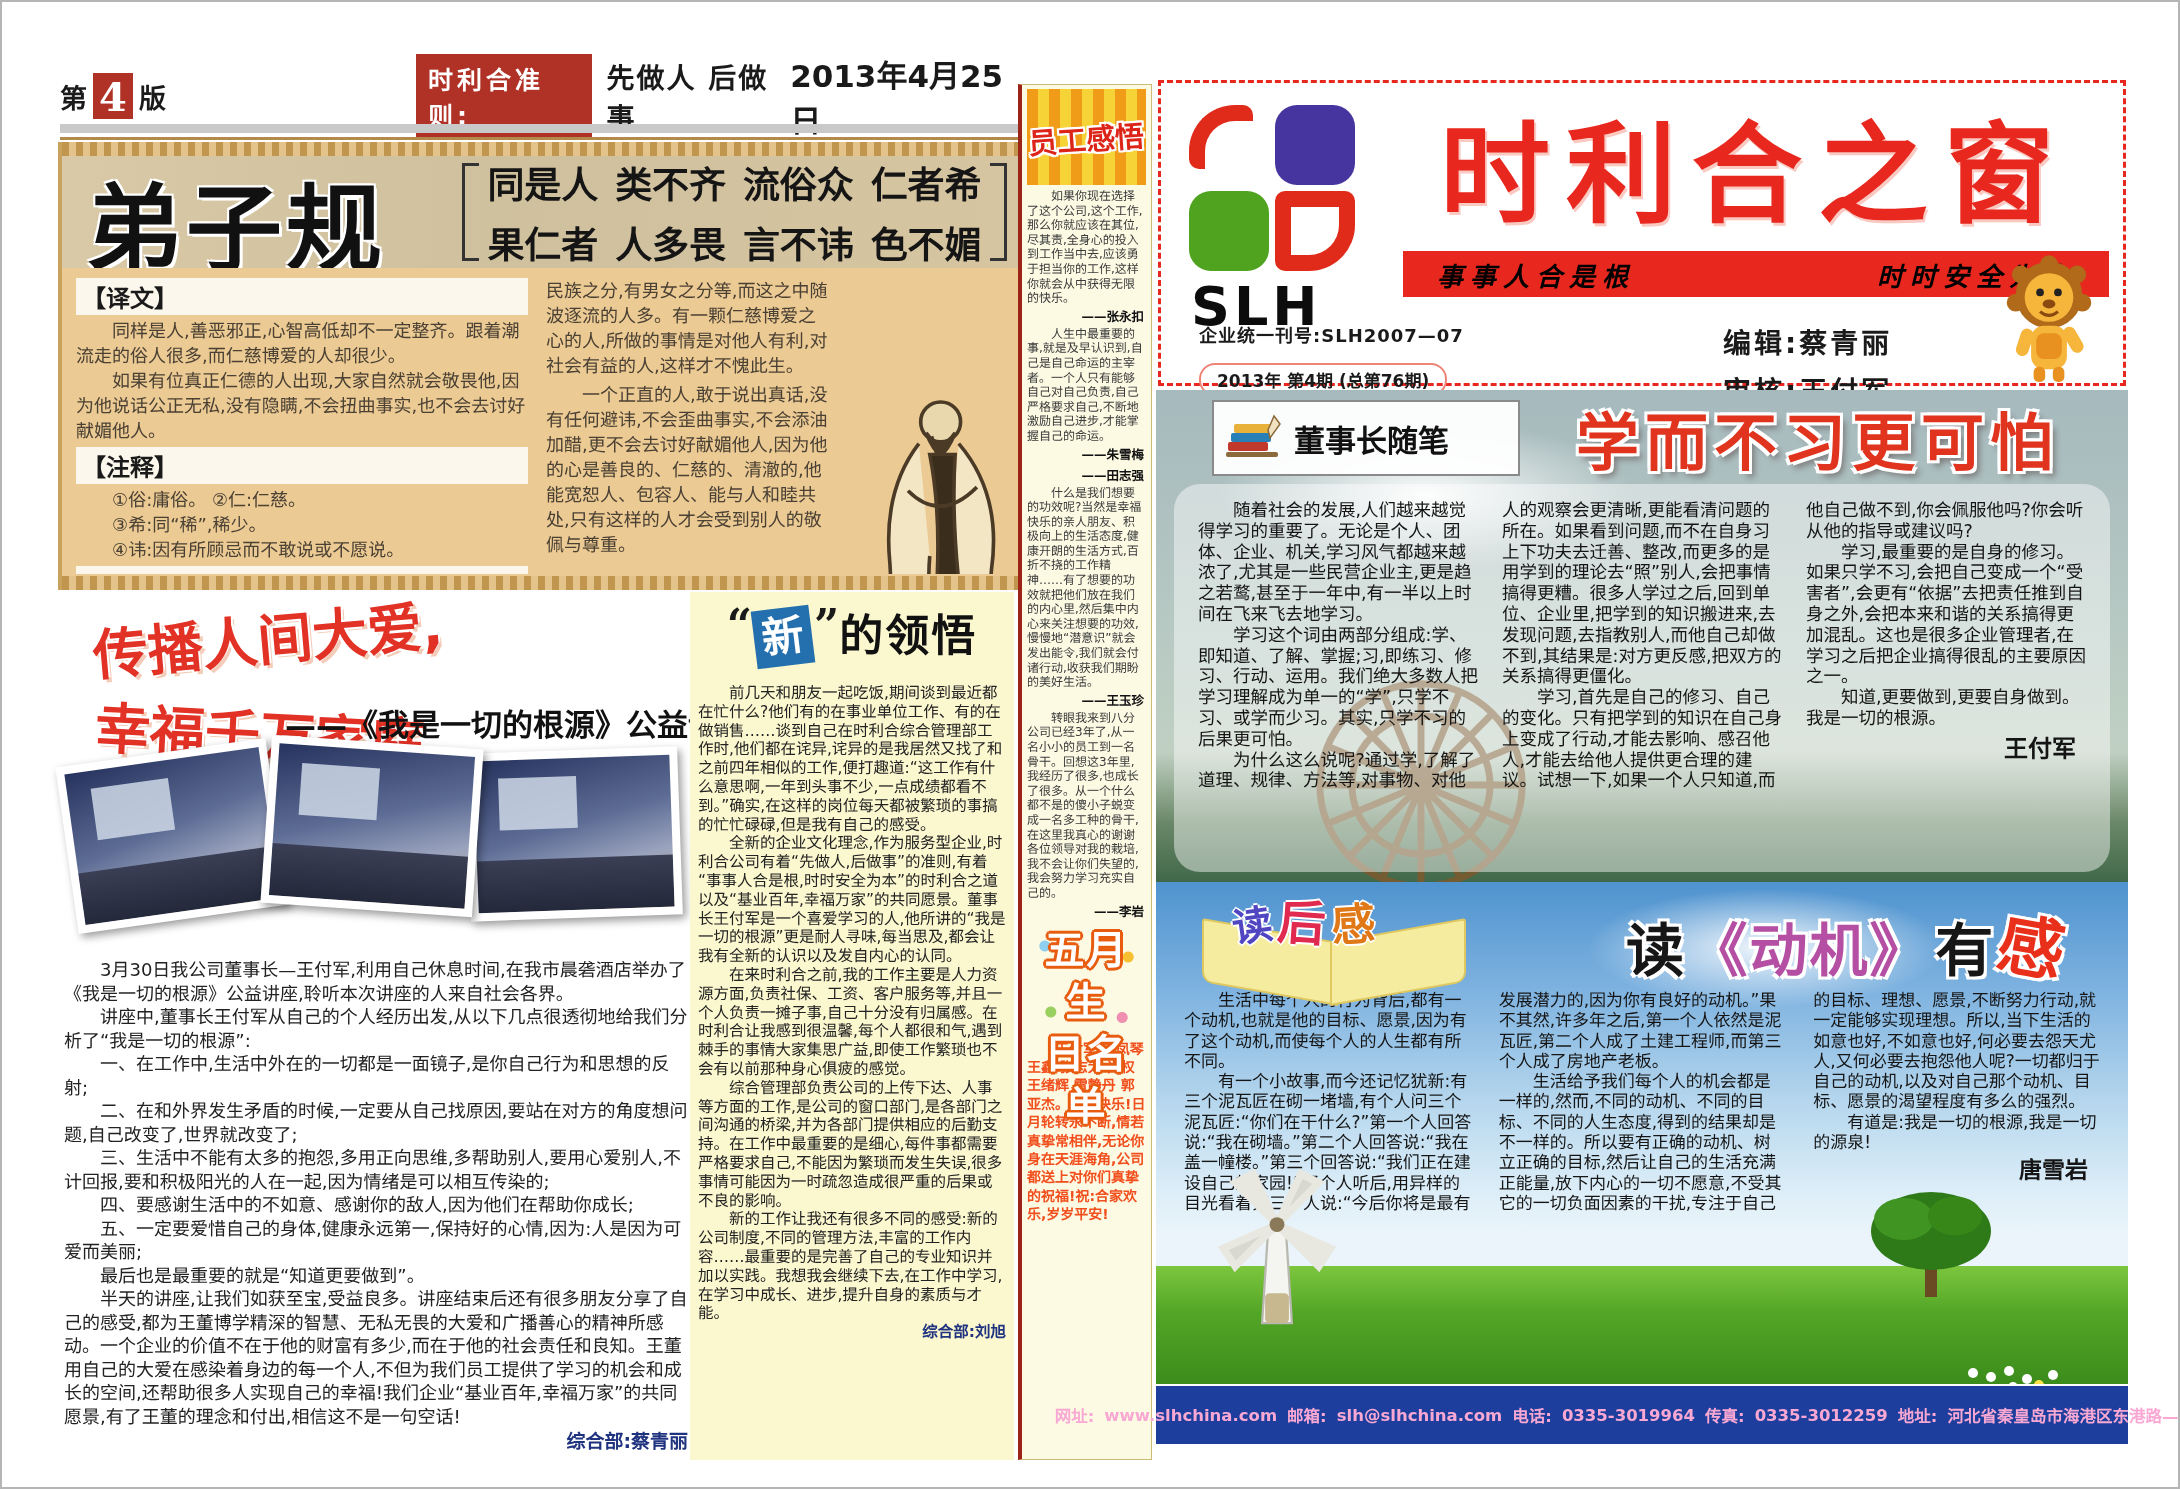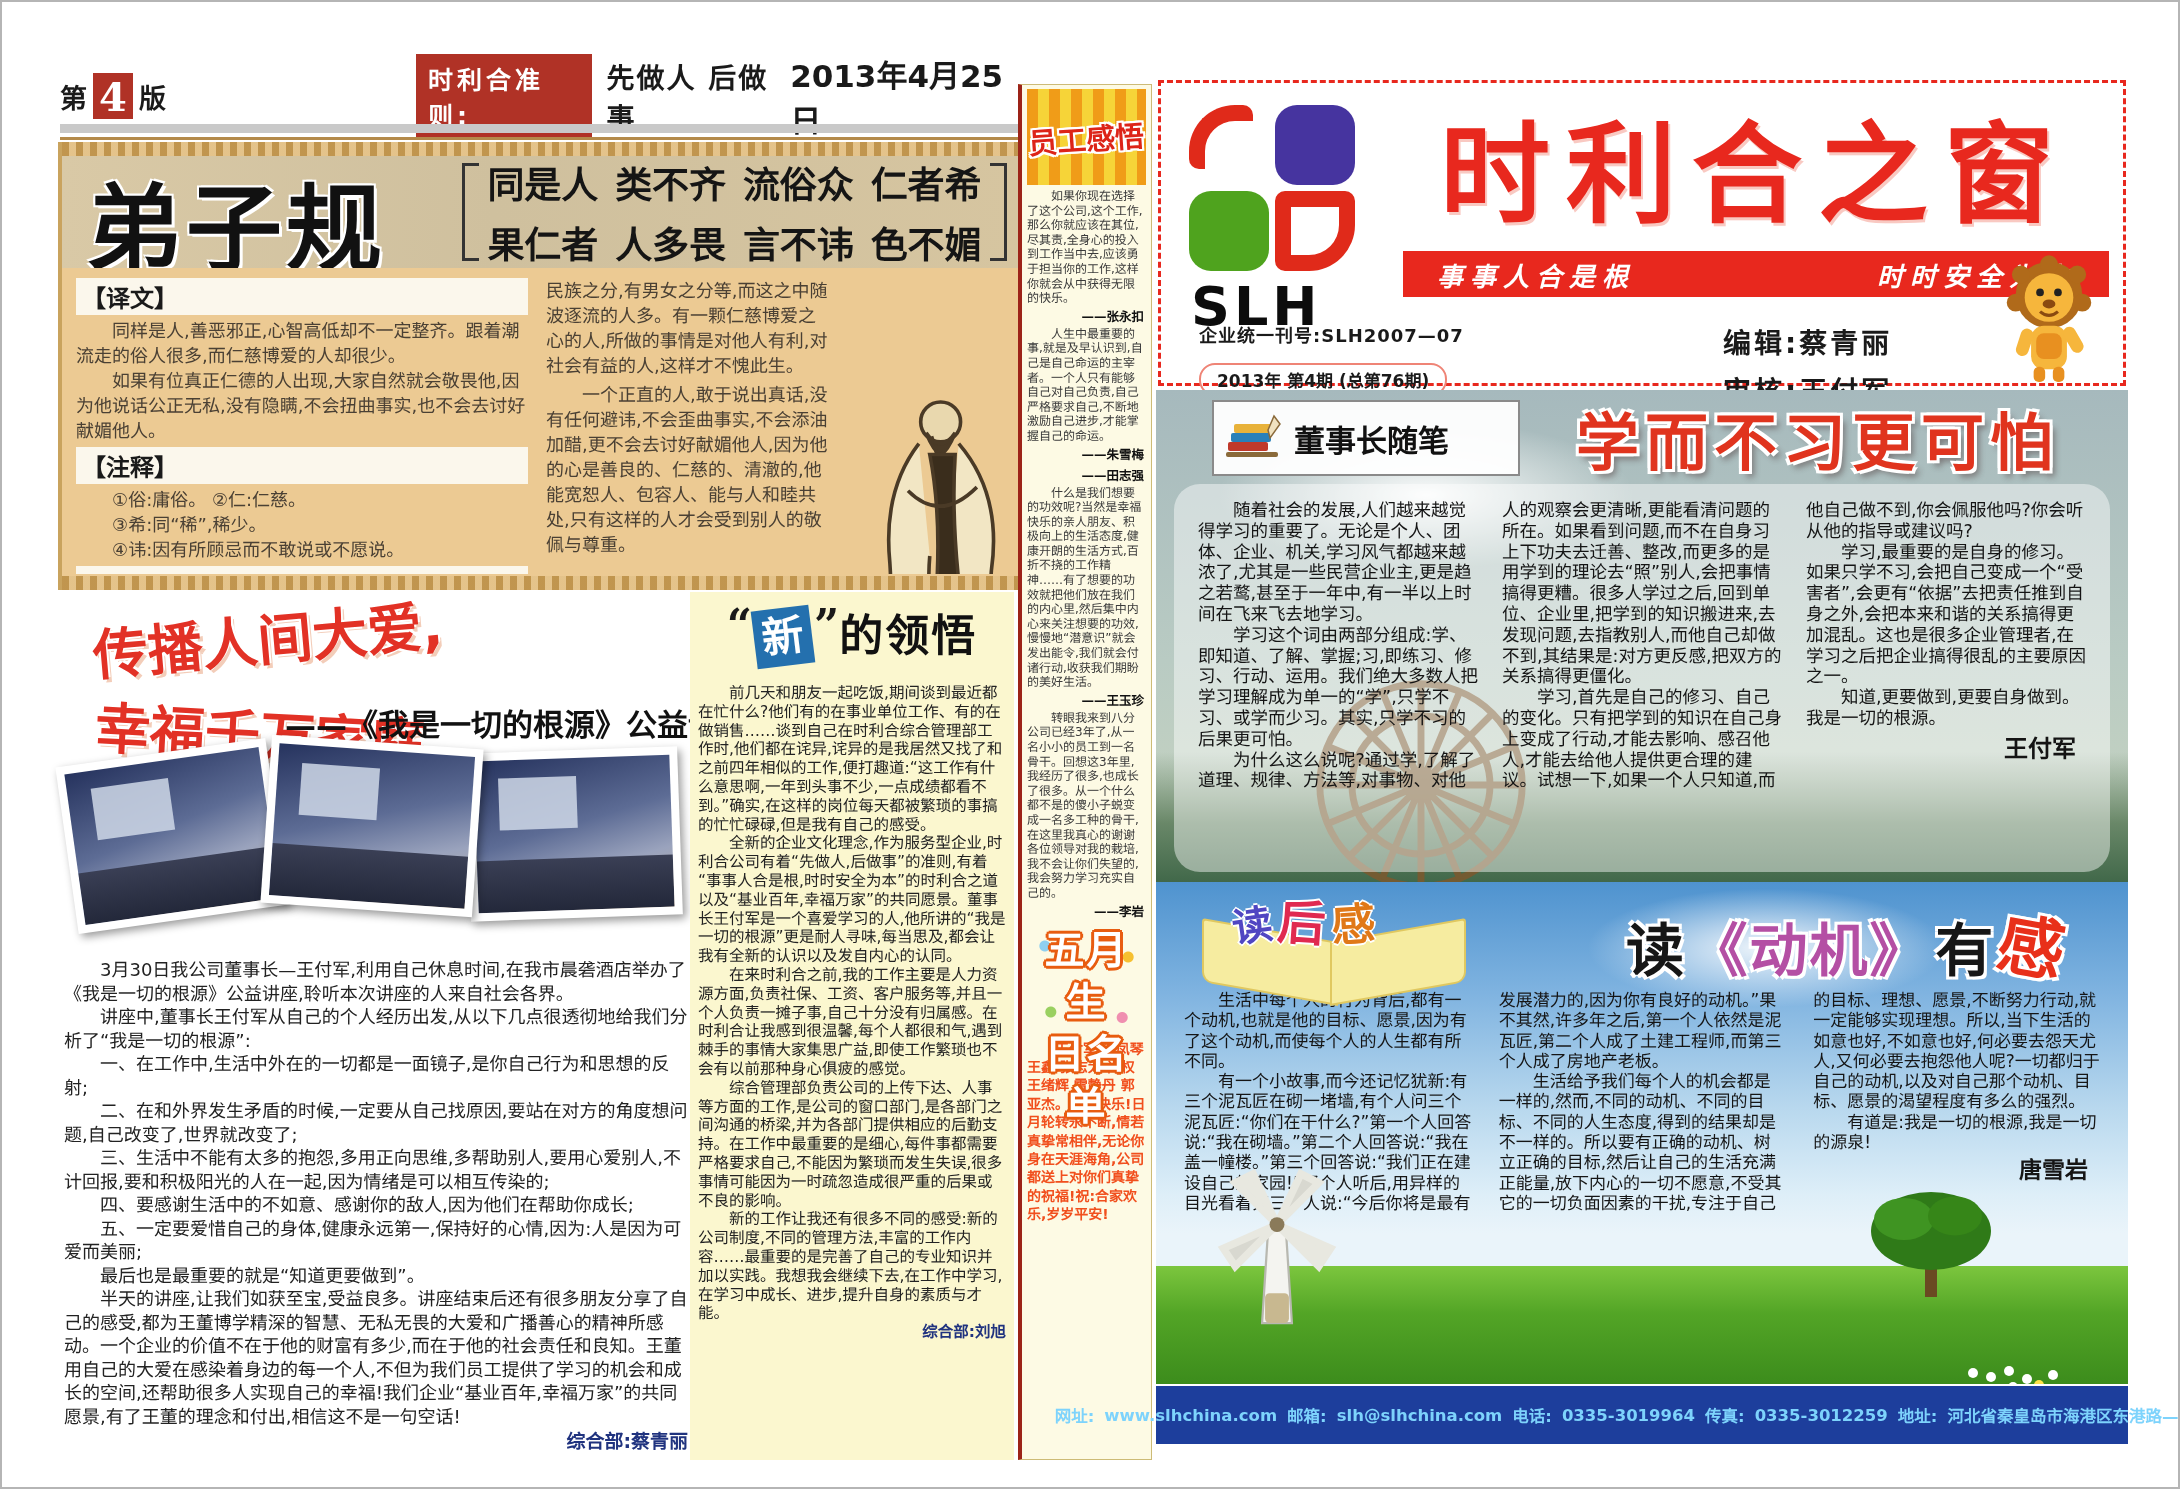--- a/index.html
+++ b/index.html
@@ -104,21 +104,21 @@
   .slh-logo{position:absolute;left:28px;top:22px;width:170px;height:170px;}
   .slh-cell{position:absolute;width:80px;height:80px;border-radius:22px;}
   .slh-tl{left:0;top:0;border-top:16px solid #e02a1a;border-left:16px solid #e02a1a;border-top-left-radius:46px;
       width:64px;height:64px;border-radius:46px 10px 0 10px;border-bottom:none;border-right:none;background:transparent;box-sizing:border-box;}
   .slh-tr{left:86px;top:0;background:#46349f;}
   .slh-bl{left:0;top:86px;background:#4fa31e;}
   .slh-br{left:86px;top:86px;border:16px solid #e02a1a;border-radius:10px 10px 46px 10px;box-sizing:border-box;background:#fff;}
   .slh-text{position:absolute;left:30px;top:192px;font-size:54px;font-weight:bold;letter-spacing:4px;color:#0c0c0c;}
   .mh-title{position:absolute;left:238px;top:2px;width:712px;text-align:center;font-size:110px;font-weight:bold;
       font-family:"DejaVu Serif",serif;color:#e8281e;letter-spacing:16px;text-shadow:2px 3px 0 #f9c9c2;}
-  .mh-banner{position:absolute;left:242px;top:168px;width:706px;height:46px;background:#e8281e;color:#ffffff;
+  .mh-banner{position:absolute;left:242px;top:168px;width:706px;height:46px;background:#e8281e;color:#000000;
       display:flex;justify-content:space-between;align-items:center;padding:0 34px;box-sizing:border-box;
       font-size:26px;font-weight:bold;font-style:italic;letter-spacing:7px;}
   .mh-serial{position:absolute;left:38px;top:238px;font-size:18px;font-weight:bold;letter-spacing:1px;}
   .mh-issue{position:absolute;left:38px;top:280px;font-size:17px;font-weight:bold;border:2px solid #ef8476;border-radius:16px;padding:2px 16px;}
   .mh-editor{position:absolute;left:562px;top:238px;font-size:28px;font-weight:bold;letter-spacing:3px;}
   .mh-reviewer{position:absolute;left:562px;top:286px;font-size:28px;font-weight:bold;letter-spacing:3px;}
   .mh-lion{position:absolute;right:10px;top:168px;width:128px;height:134px;}
 
   
   .essay-sec{left:1156px;top:390px;width:972px;height:492px;background:linear-gradient(180deg,#a6b9bd 0%,#b9cbc3 55%,#c9d5c0 100%);overflow:hidden;}
@@ -168,21 +168,21 @@
   .review-text{position:absolute;left:28px;top:108px;width:918px;height:320px;z-index:2;
       column-count:3;column-gap:26px;font-size:17px;line-height:20.3px;color:#151515;overflow:hidden;}
   .review-text p{margin:0;text-indent:2em;}
   .review-sign{text-align:right;font-weight:bold;font-size:23px;margin-top:8px;padding-right:14px;}
   .windmill{position:absolute;left:46px;bottom:58px;z-index:3;}
   .tree-big{position:absolute;left:700px;bottom:84px;z-index:3;}
   .flowers{position:absolute;right:150px;bottom:6px;width:10px;height:10px;border-radius:50%;background:#fff;z-index:4;
       box-shadow:18px 4px 0 #fff,36px -2px 0 #fff,54px 6px 0 #fff,10px 16px 0 #ffe24a,40px 14px 0 #fff,66px 12px 0 #ffe24a,80px 2px 0 #fff;}
 
   
-  .rp-footer{left:1156px;top:1386px;width:972px;height:58px;background:#1d3e9c;color:#7dd3fc;display:flex;
+  .rp-footer{left:1156px;top:1386px;width:972px;height:58px;background:#1d3e9c;color:#f9a8d4;display:flex;
       align-items:center;justify-content:center;gap:10px;font-size:16.5px;font-weight:bold;white-space:nowrap;z-index:5;}
 </style>
 </head>
 <body>
 
 <div class="page">
   <div class="sheet-border"></div>
 
   <div class="abs lp-header">
     <div class="lp-pageno">

